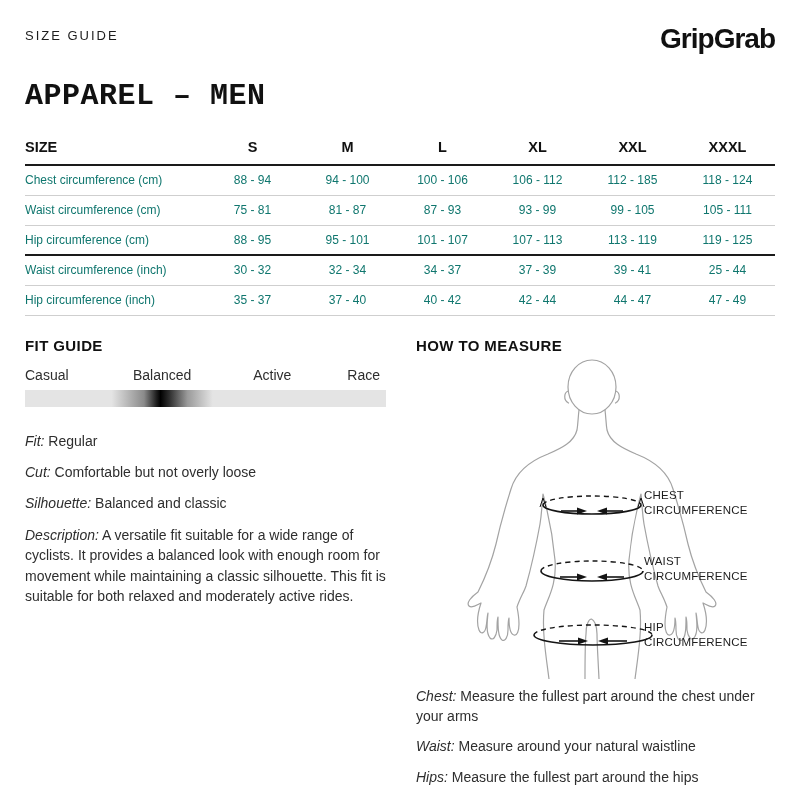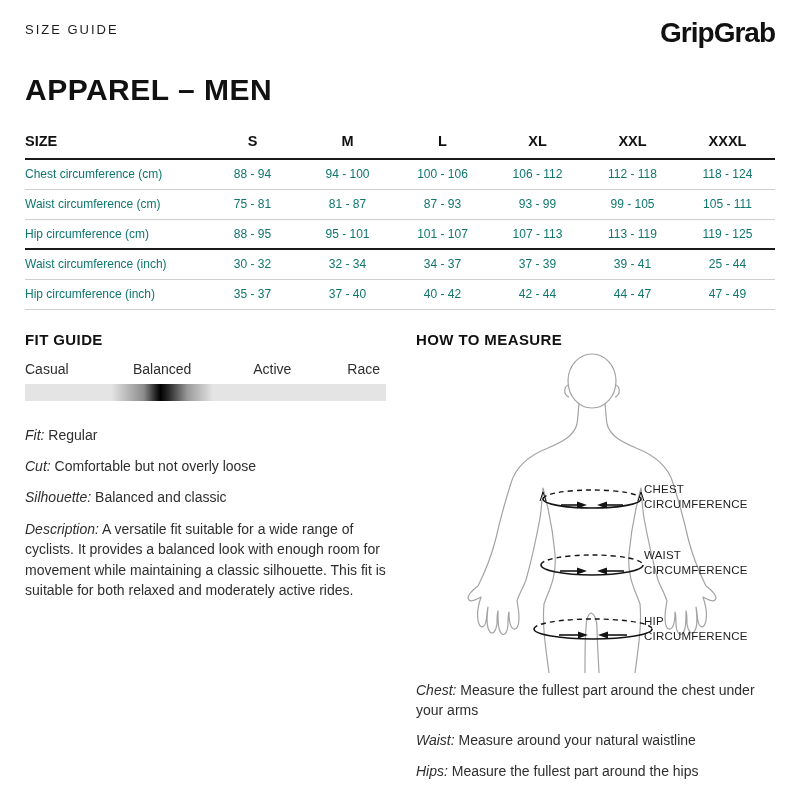--- a/index.html
+++ b/index.html
@@ -1,24 +1,24 @@
 <!DOCTYPE html>
 <html><head>
 <meta charset="utf-8">
 <style>
   * { margin:0; padding:0; box-sizing:border-box; }
   html,body { background:#ffffff; }
   body { font-family:"Liberation Sans", sans-serif; color:#1d1d1d; }
-  .page { position:relative; width:800px; height:800px; background:#fff; overflow:hidden; padding:19px 25px 0 25px; }
+  .page { position:relative; width:800px; height:800px; background:#fff; overflow:hidden; padding:25px 25px 0 25px; }
 
   
   .top-row { display:flex; justify-content:space-between; align-items:flex-start; }
   .eyebrow { font-size:13px; letter-spacing:2px; font-weight:400; color:#1d1d1d; padding-top:3px; }
   .brand { font-size:28px; font-weight:800; letter-spacing:-1px; color:#111; line-height:1; }
-  .page-title { margin-top:26px; font-size:30px; font-weight:800; letter-spacing:0.5px; color:#111; }
+  .page-title { margin-top:26px; font-size:30px; font-weight:800; letter-spacing:0.5px; color:#111;font-family:Liberation Mono, monospace; }
 
   
   table.size-table { width:100%; border-collapse:collapse; margin-top:20px; table-layout:fixed; }
   .size-table th { font-size:14.5px; font-weight:700; color:#111; padding:6px 0 9px 0; border-bottom:2px solid #1a1a1a; }
   .size-table th.lbl-col { text-align:left; width:24%; }
   .size-table td { font-size:12px; color:#0f766e; height:30px; text-align:center; border-bottom:1px solid #cfcfcf;margin-left:23px; }
   .size-table td.lbl { text-align:left; }
   .size-table tr.group-end td { border-bottom:2px solid #1a1a1a; }
 
   
@@ -78,21 +78,21 @@
         <th>XXXL</th>
       </tr>
     </thead>
     <tbody>
       <tr>
         <td class="lbl">Chest circumference (cm)</td>
         <td>88 - 94</td>
         <td>94 - 100</td>
         <td>100 - 106</td>
         <td>106 - 112</td>
-        <td>112 - 118</td>
+        <td>112 - 185</td>
         <td>118 - 124</td>
       </tr>
       <tr>
         <td class="lbl">Waist circumference (cm)</td>
         <td>75 - 81</td>
         <td>81 - 87</td>
         <td>87 - 93</td>
         <td>93 - 99</td>
         <td>99 - 105</td>
         <td>105 - 111</td>

